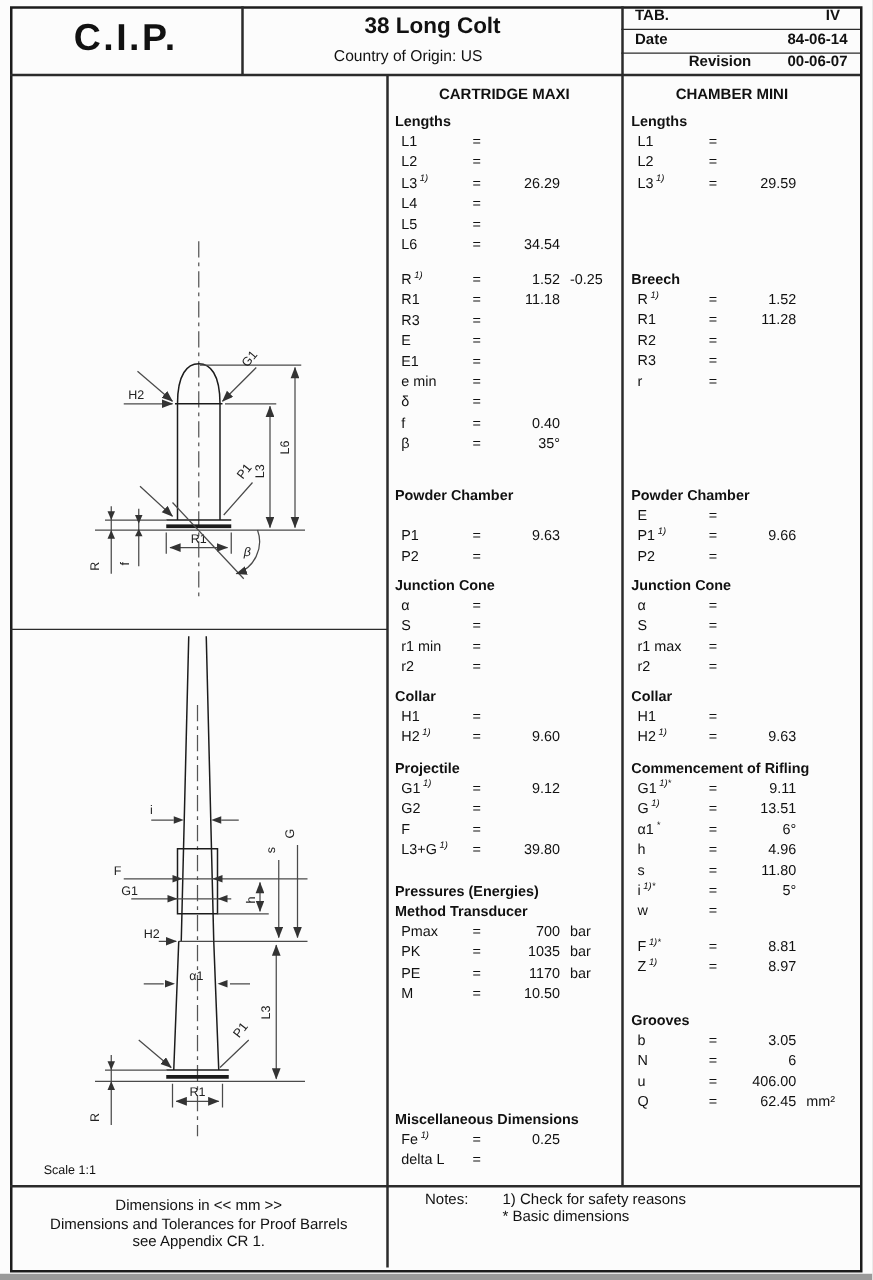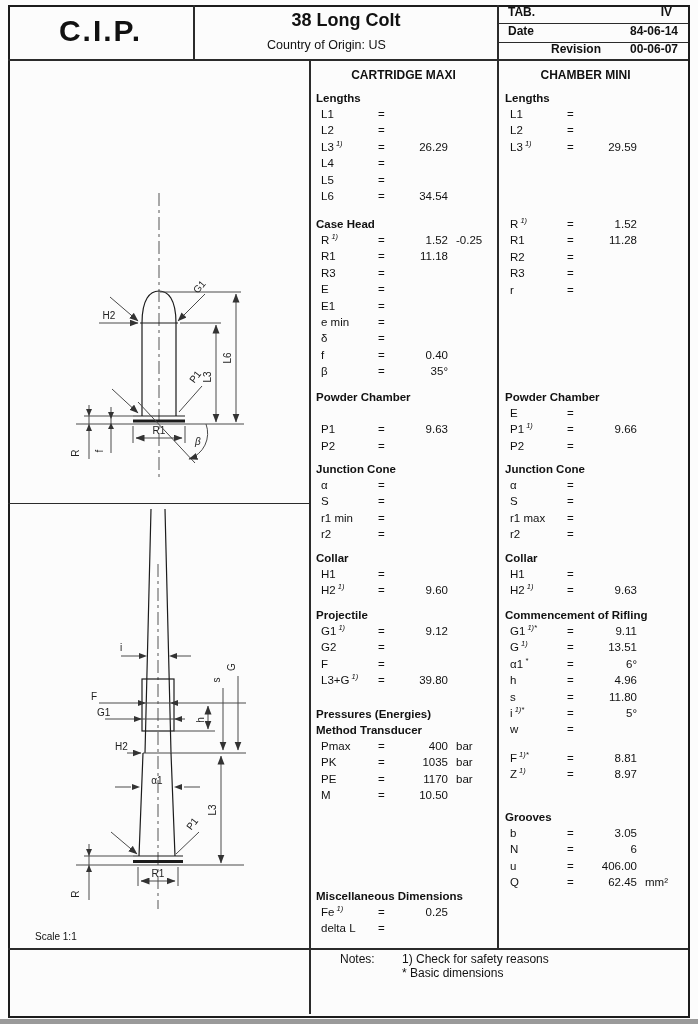--- a/index.html
+++ b/index.html
@@ -87,21 +87,20 @@
           <span class="lbl">L5</span>
           <span class="eq">=</span>
         </div>
         <div class="row">
           <span class="lbl">L6</span>
           <span class="eq">=</span>
           <span class="val">34.54</span>
         </div>
       </div>
       <div class="section" style="top: 156px;">
-        <div class="sec-heading">Case Head</div>
         <div class="row">
           <span class="lbl">R<sup> 1)</sup></span>
           <span class="eq">=</span>
           <span class="val">1.52</span>
           <span class="extra">-0.25</span>
         </div>
         <div class="row">
           <span class="lbl">R1</span>
           <span class="eq">=</span>
           <span class="val">11.18</span>
@@ -203,21 +202,21 @@
           <span class="eq">=</span>
           <span class="val">39.80</span>
         </div>
       </div>
       <div class="section" style="top: 646px;">
         <div class="sec-heading">Pressures (Energies)</div>
         <div class="sec-heading">Method Transducer</div>
         <div class="row">
           <span class="lbl">Pmax</span>
           <span class="eq">=</span>
-          <span class="val">400</span>
+          <span class="val">700</span>
           <span class="extra">bar</span>
         </div>
         <div class="row">
           <span class="lbl">PK</span>
           <span class="eq">=</span>
           <span class="val">1035</span>
           <span class="extra">bar</span>
         </div>
         <div class="row">
           <span class="lbl">PE</span>
@@ -256,20 +255,21 @@
           <span class="lbl">L2</span>
           <span class="eq">=</span>
         </div>
         <div class="row">
           <span class="lbl">L3<sup> 1)</sup></span>
           <span class="eq">=</span>
           <span class="val">29.59</span>
         </div>
       </div>
       <div class="section" style="top: 156px;">
+        <div class="sec-heading">Breech</div>
         <div class="row">
           <span class="lbl">R<sup> 1)</sup></span>
           <span class="eq">=</span>
           <span class="val">1.52</span>
         </div>
         <div class="row">
           <span class="lbl">R1</span>
           <span class="eq">=</span>
           <span class="val">11.28</span>
         </div>
@@ -527,20 +527,25 @@
     <polygon class="ah" points="77,345 83,345 80,352"></polygon>
     <polygon class="ah" points="77,368 83,368 80,361"></polygon>
     <text transform="rotate(-90 70 390)" x="70" y="390" text-anchor="middle">R</text>
 
     <path class="thin" d="M212 252 V359" marker-start="url(#ds)" marker-end="url(#de)"></path>
     <text transform="rotate(-90 207 306)" x="207" y="306" text-anchor="middle">L3</text>
   </svg>
 
   <div class="txt scale" style="left:20px;top:931px;">Scale 1:1</div>
 
+  <div class="dims-note">
+    <div>Dimensions in &lt;&lt; mm &gt;&gt;</div>
+    <div>Dimensions and Tolerances for Proof Barrels</div>
+    <div>see Appendix CR 1.</div>
+  </div>
 
   <div class="txt notes-label" style="left:340px;top:952px;">Notes:</div>
   <div class="txt notes-lines" style="left:402px;top:952px;">
     <div>1) Check for safety reasons</div>
     <div>* Basic dimensions</div>
   </div>
 
 </div>
 
 </body></html>

